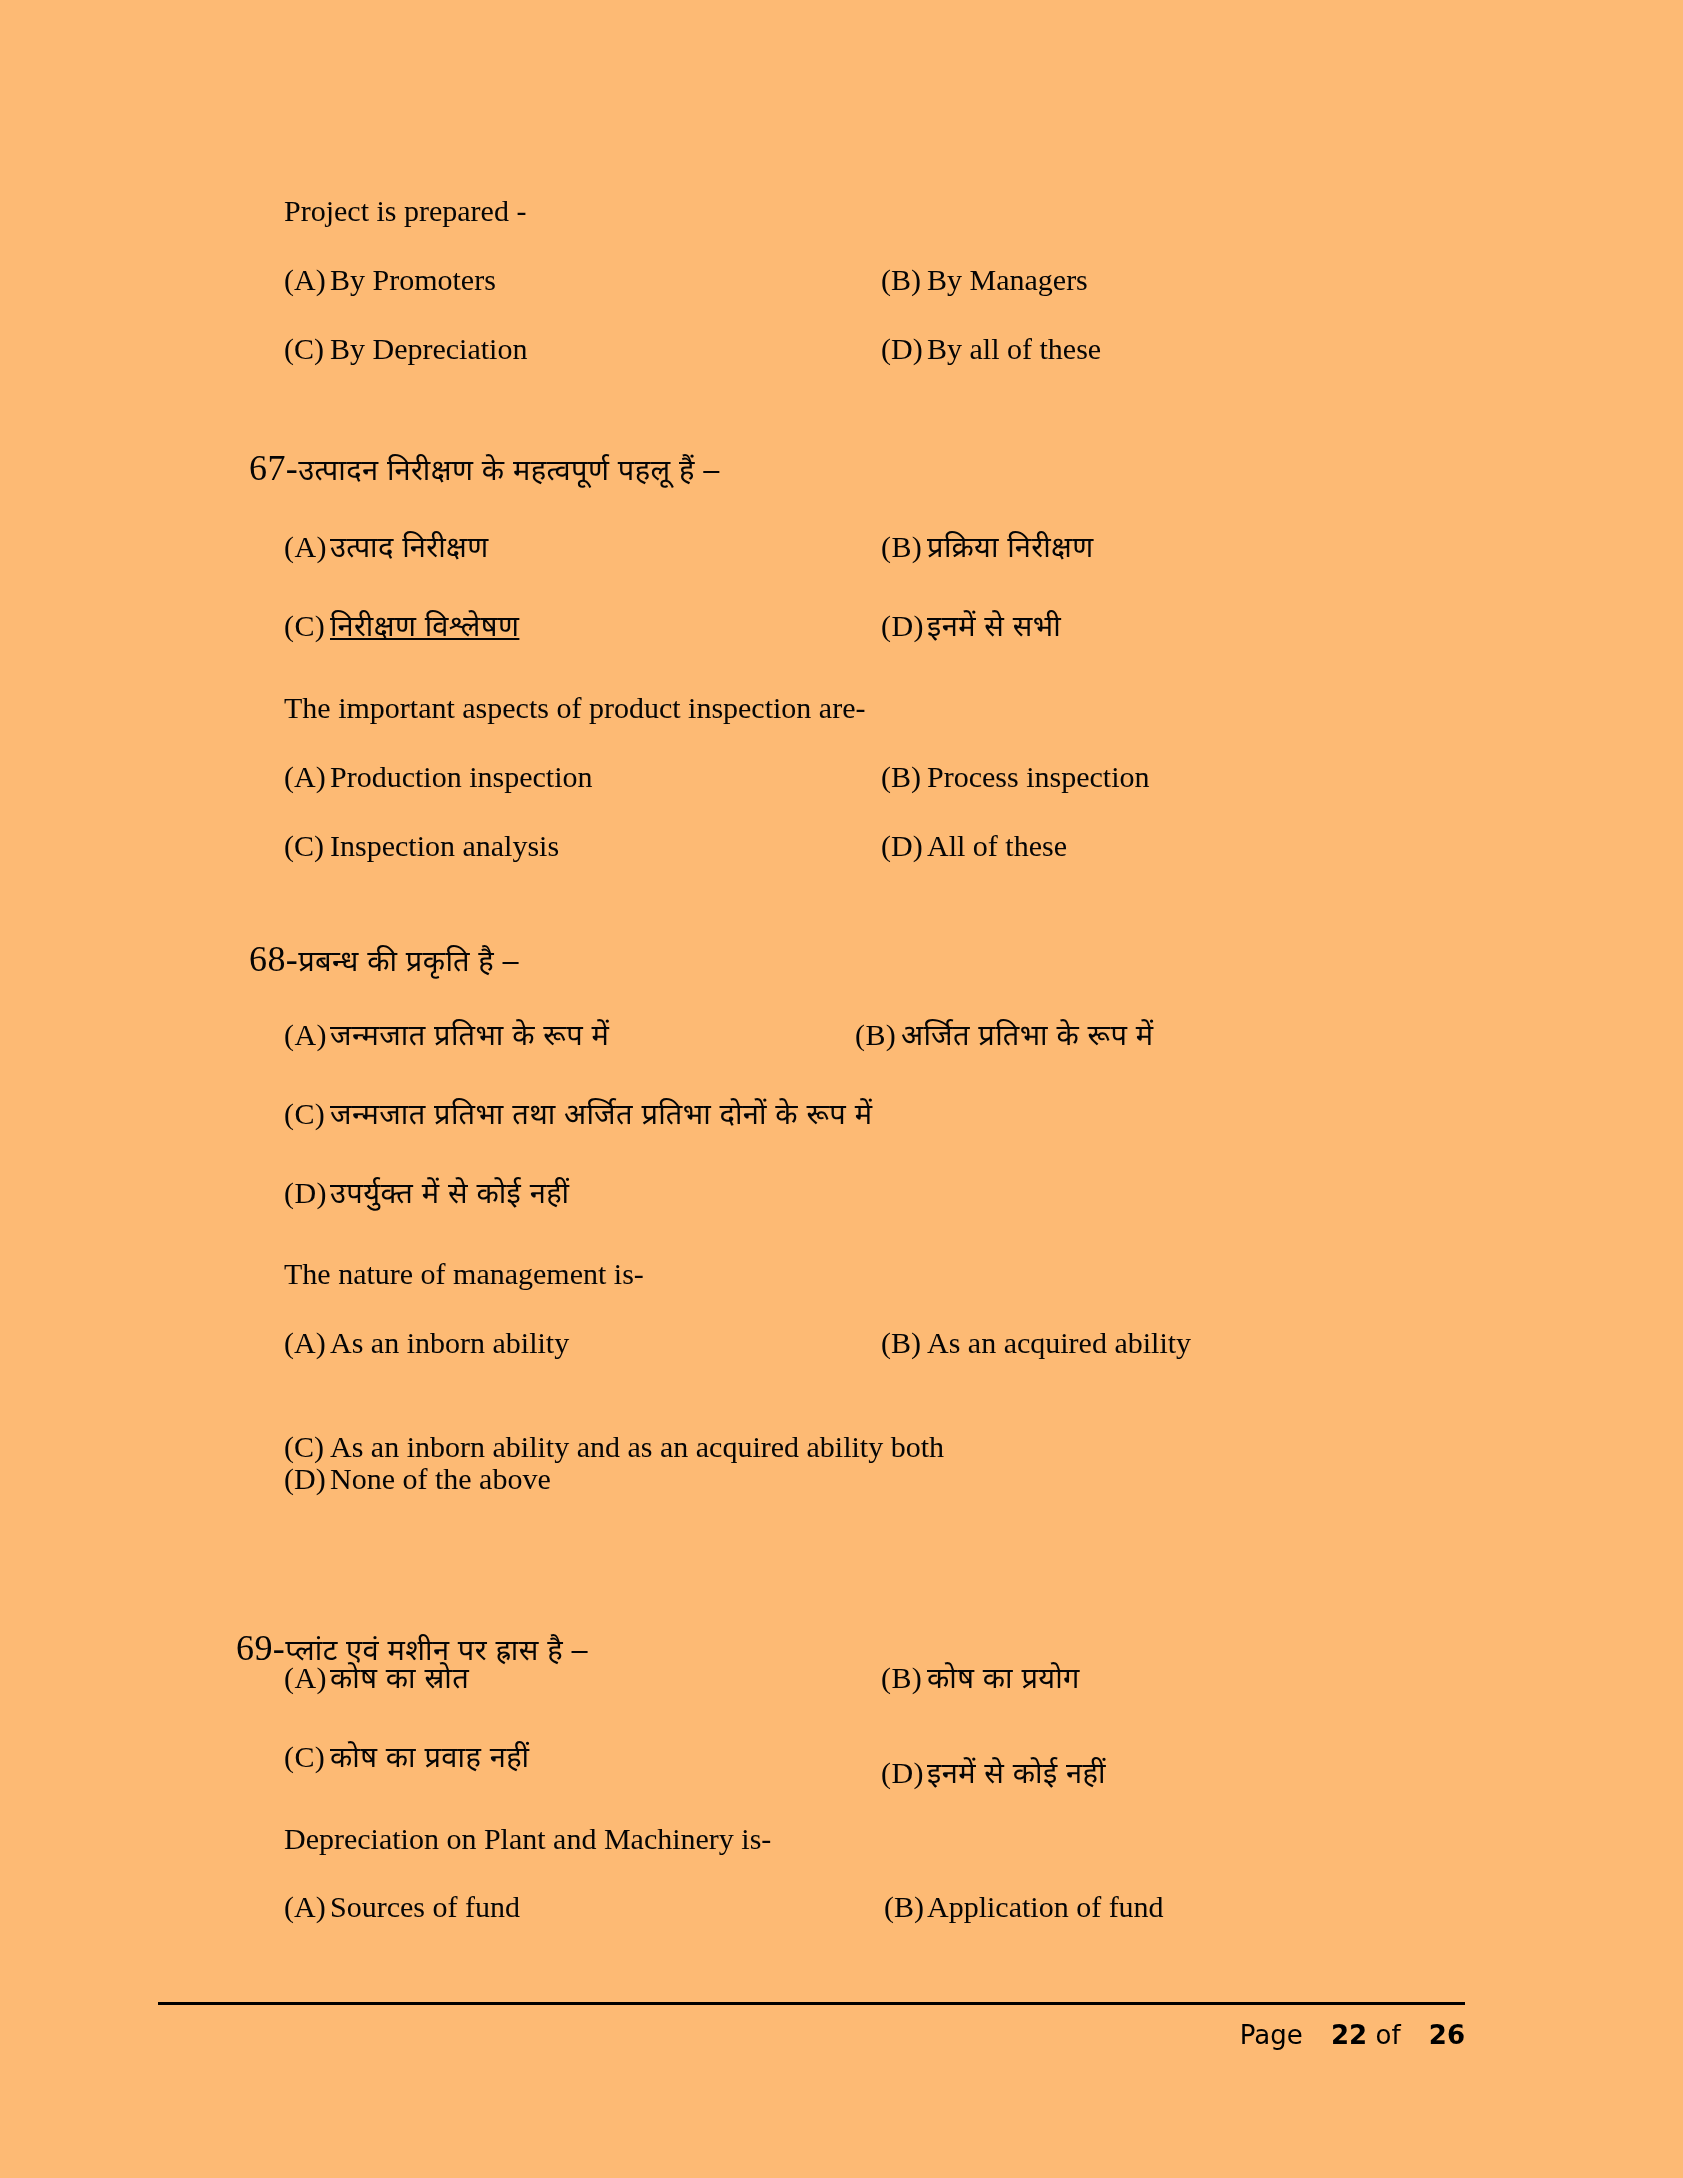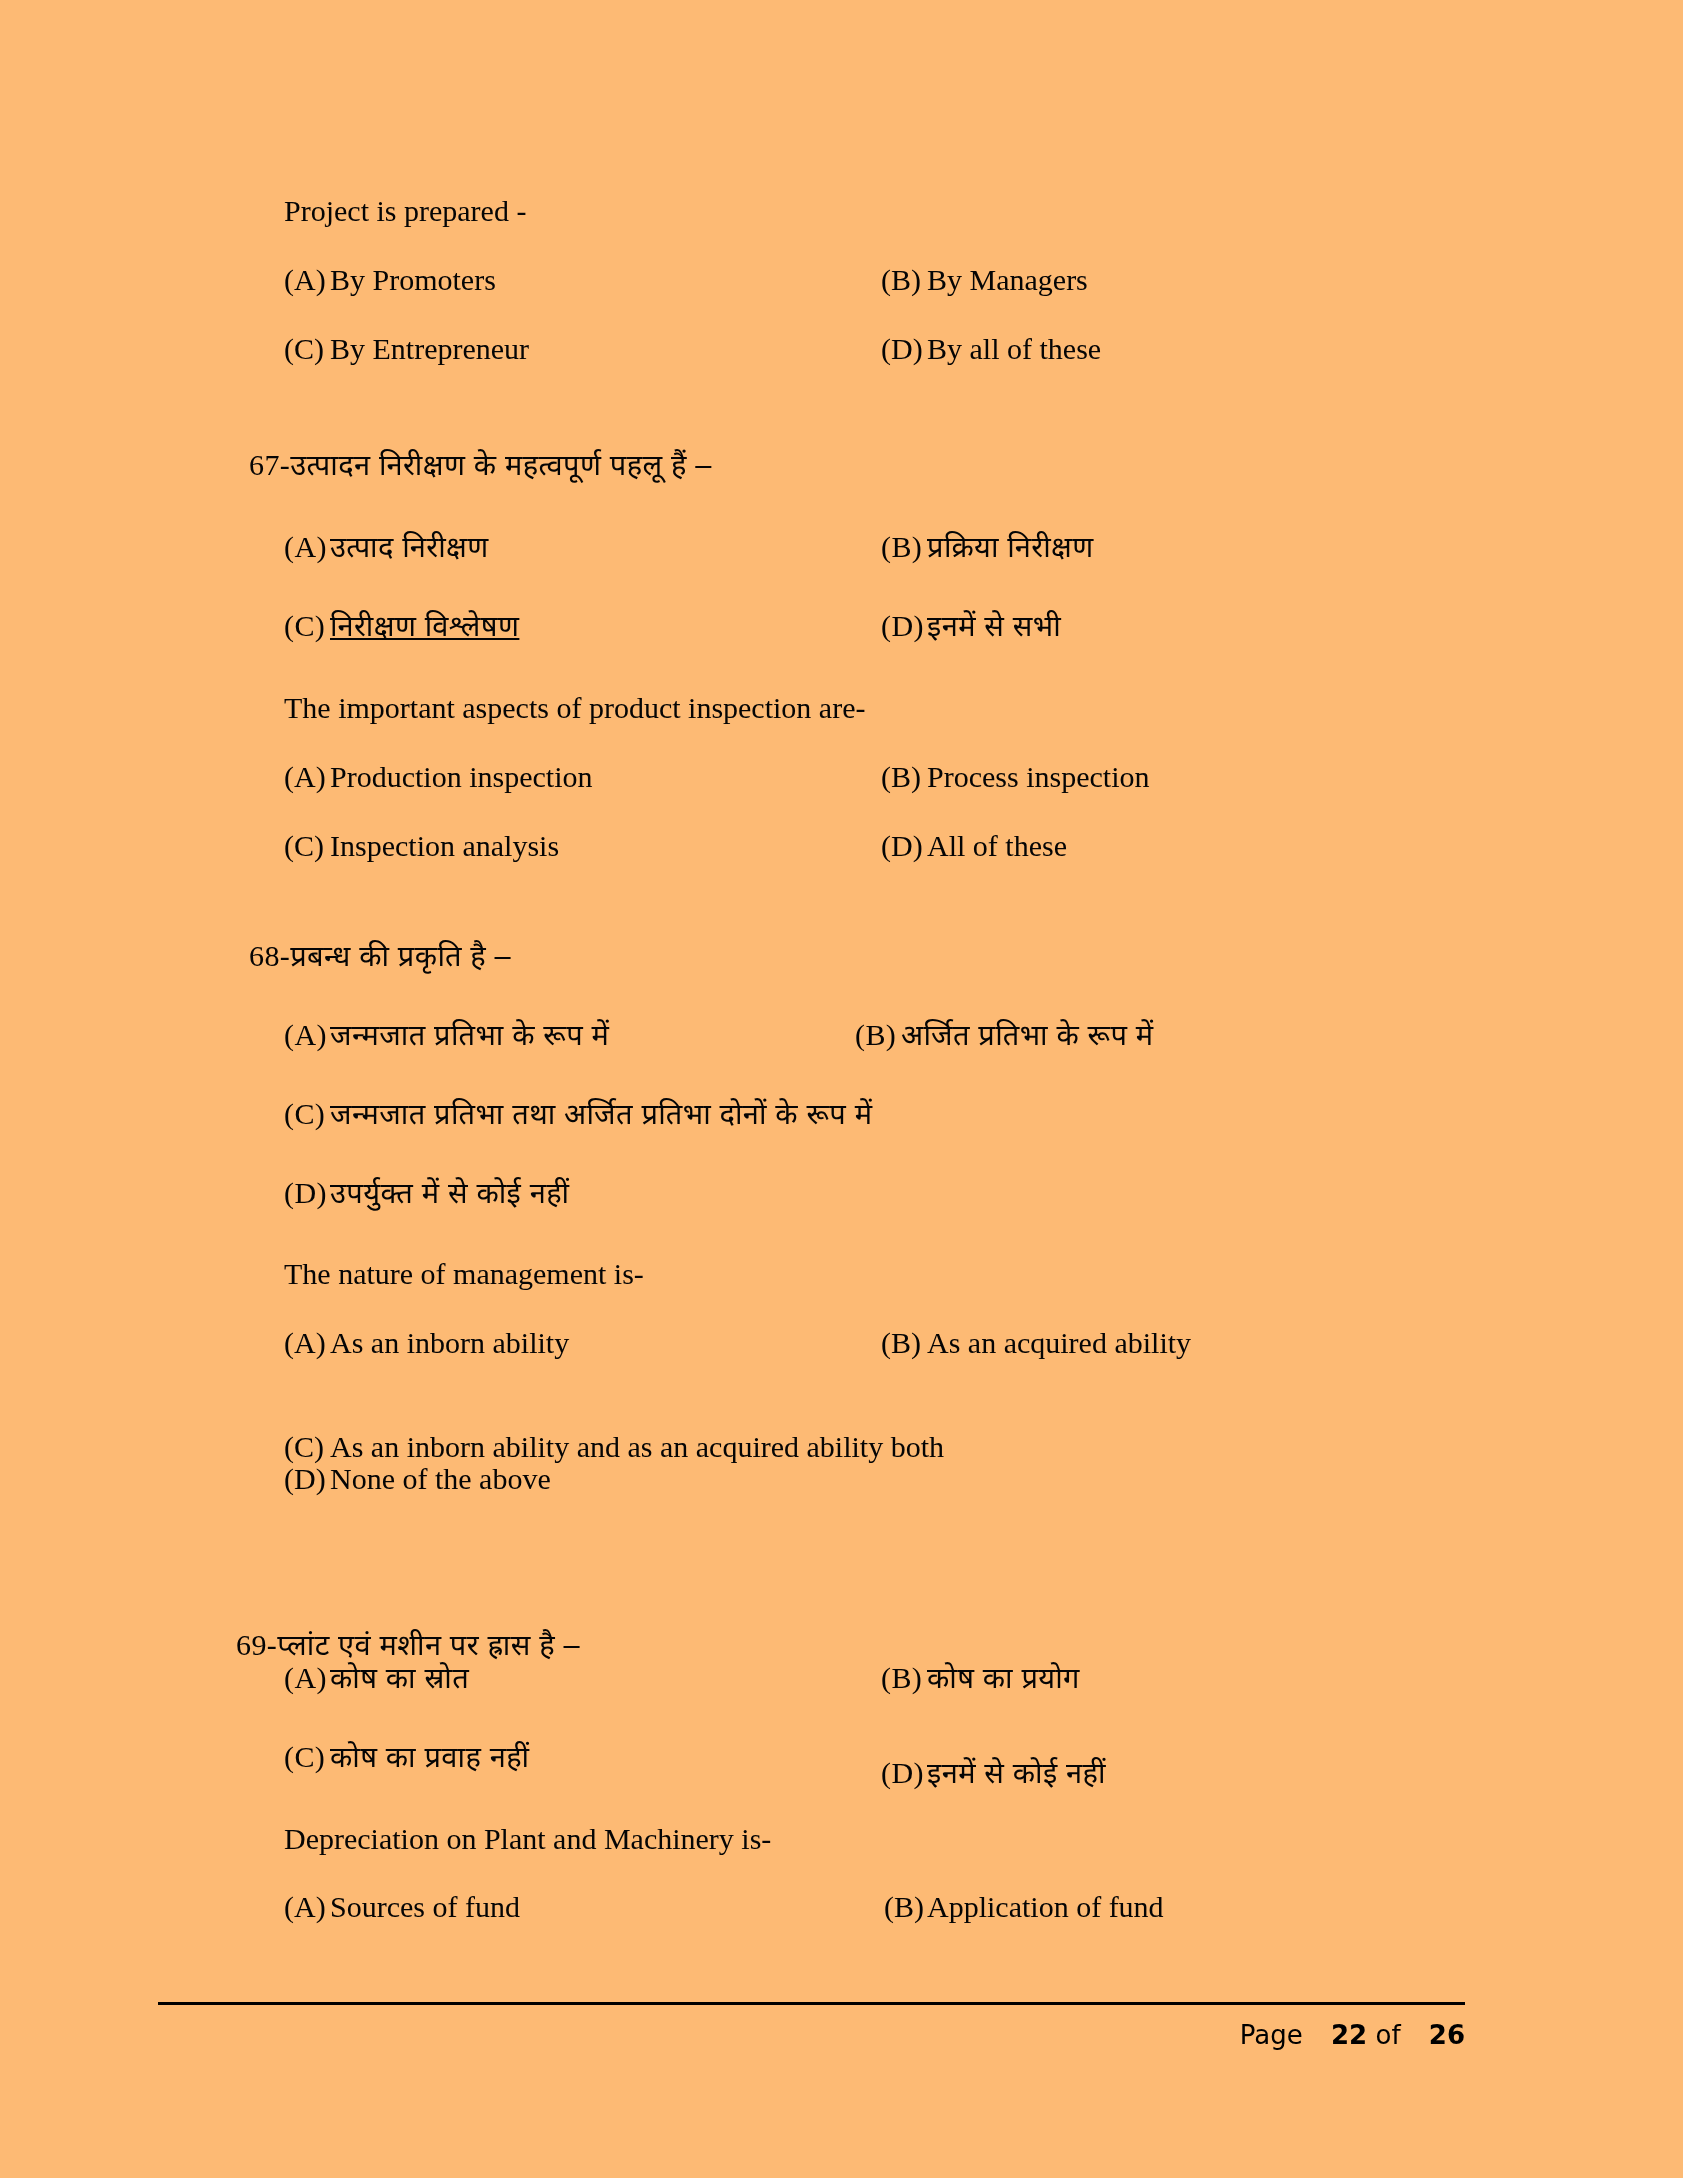--- a/index.html
+++ b/index.html
@@ -60,21 +60,21 @@
     font-family: "Liberation Serif", "DejaVu Serif", serif;
     font-size: 30px;
   }
   .hi-head {
     font-family: "Liberation Sans", "DejaVu Sans", sans-serif;
     font-size: 29px;
     letter-spacing: 0.4px;
   }
   .hi-head .qnum {
     font-family: "Liberation Serif", "DejaVu Serif", serif;
-    font-size: 30px;
+    font-size: 36px;
     text-align: center;
   }
 
   
   .footer-rule {
     position: absolute;
     left: 158px;
     top: 2002px;
     width: 1307px;
     height: 3px;
@@ -102,21 +102,21 @@
 
     <div class="lead-en" style="left:284px; top:196px;">Project is prepared -</div>
 
     <div class="opt" style="left:284px; top:265px;">
       <span class="tag">(A)</span><span>By Promoters</span>
     </div>
     <div class="opt" style="left:881px; top:265px;">
       <span class="tag">(B)</span><span>By Managers</span>
     </div>
     <div class="opt" style="left:284px; top:334px;">
-      <span class="tag">(C)</span><span>By Entrepreneur</span>
+      <span class="tag">(C)</span><span>By Depreciation</span>
     </div>
     <div class="opt" style="left:881px; top:334px;">
       <span class="tag">(D)</span><span>By all of these</span>
     </div>
 
     <div class="q-head hi-head" style="left:249px; top:450px;">
       <span class="qnum">67-</span><span>उत्पादन निरीक्षण के महत्वपूर्ण पहलू हैं –</span>
     </div>
 
     <div class="opt hi" style="left:284px; top:532px;">

